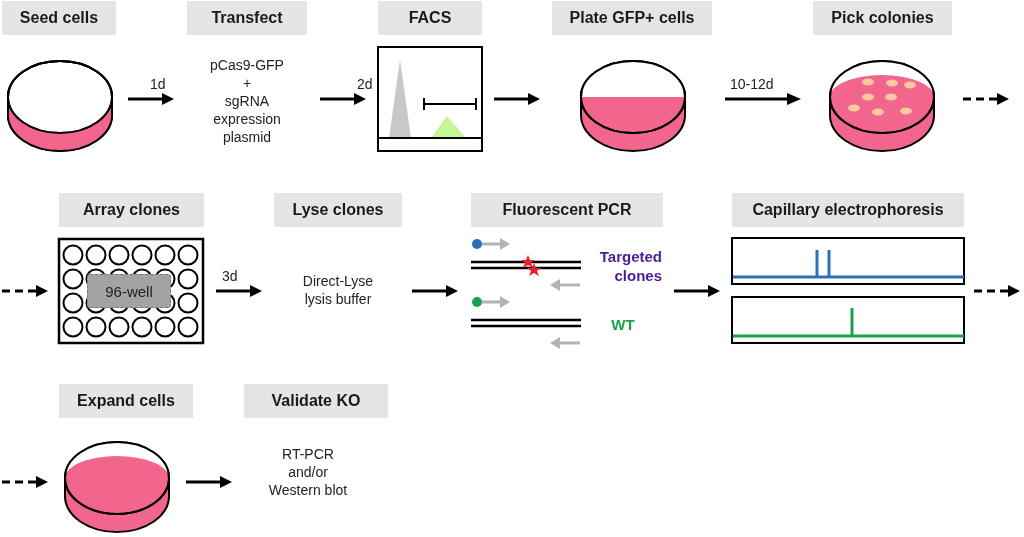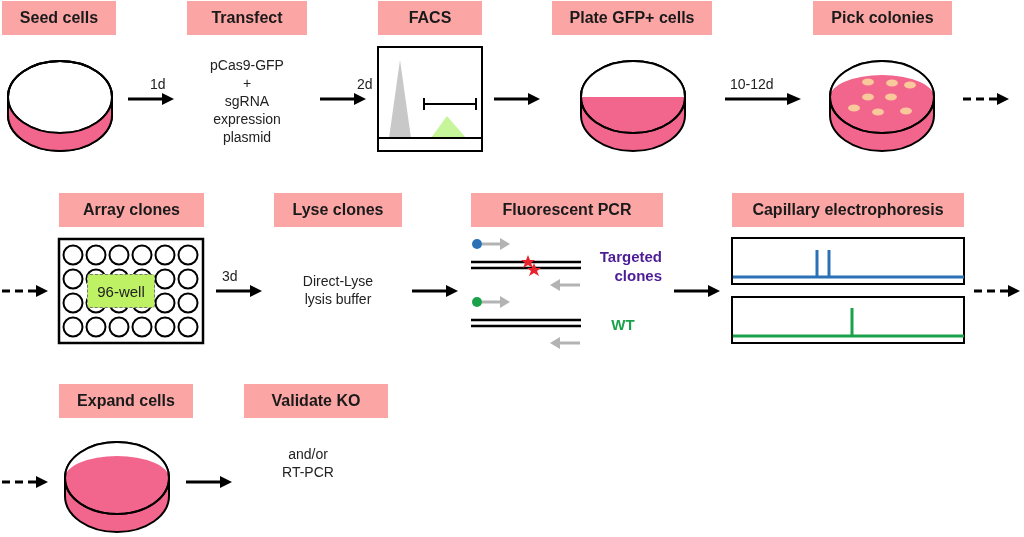--- a/index.html
+++ b/index.html
@@ -1,18 +1,18 @@
 <!DOCTYPE html>
 <html><head>
 <meta charset="utf-8">
 <style>
   html, body { margin: 0; padding: 0; background: #ffffff; }
   body { width: 1024px; height: 537px; position: relative; overflow: hidden;
          font-family: "Liberation Sans", sans-serif; color: #222; }
-  .label-box { position: absolute; height: 34px; background: #fca5a5;
+  .label-box { position: absolute; height: 34px; background: #e5e5e5;
                display: flex; align-items: center; justify-content: center;
                font-weight: bold; font-size: 16px; color: #1a1a1a; }
   .txt { position: absolute; text-align: center; font-size: 14px; line-height: 18px; color: #222; }
   .time { position: absolute; font-size: 14px; color: #222; }
   svg.abs { position: absolute; overflow: visible; }
   .pcr-label { position: absolute; font-weight: bold; font-size: 15px; text-align: center; line-height: 19px; }
 </style>
 </head>
 <body>
 
@@ -144,21 +144,21 @@
       <circle cx="84" cy="65" r="9.5" fill="none" stroke="#000" stroke-width="2"></circle>
       <circle cx="107" cy="65" r="9.5" fill="none" stroke="#000" stroke-width="2"></circle>
       <circle cx="130" cy="65" r="9.5" fill="none" stroke="#000" stroke-width="2"></circle>
       <circle cx="15" cy="89" r="9.5" fill="none" stroke="#000" stroke-width="2"></circle>
       <circle cx="38" cy="89" r="9.5" fill="none" stroke="#000" stroke-width="2"></circle>
       <circle cx="61" cy="89" r="9.5" fill="none" stroke="#000" stroke-width="2"></circle>
       <circle cx="84" cy="89" r="9.5" fill="none" stroke="#000" stroke-width="2"></circle>
       <circle cx="107" cy="89" r="9.5" fill="none" stroke="#000" stroke-width="2"></circle>
       <circle cx="130" cy="89" r="9.5" fill="none" stroke="#000" stroke-width="2"></circle>
     </svg>
-  <div style="position:absolute;left:29px;top:36px;width:68px;height:34px;background:#bef264;border-radius:3px;border:1px dashed #777;box-sizing:border-box;display:flex;align-items:center;justify-content:center;font-size:15px;color:#222;">96-well</div>
+  <div style="position:absolute;left:29px;top:36px;width:84px;height:34px;background:#a3a3a3;border-radius:3px;border:1px dashed #777;box-sizing:border-box;display:flex;align-items:center;justify-content:center;font-size:15px;color:#222;">96-well</div>
 </div>
 
 <div class="time" style="left:222px;top:268px;">3d</div>
 <svg class="abs" style="left:216px;top:284px;" width="48" height="14">
     <line x1="0" y1="7" x2="36" y2="7" stroke="#000" stroke-width="3"></line>
     <polygon points="34,1 46,7 34,13" fill="#000"></polygon>
   </svg>
 
 <div class="txt" style="left:274px;top:272px;width:128px;">
   <div>Direct-Lyse</div>
@@ -234,15 +234,16 @@
   <path d="M2,70 A52,36 0 0 0 106,70" fill="none" stroke="#000" stroke-width="2"></path>
   <path d="M2,52 A52,36 0 0 0 106,52" fill="none" stroke="#000" stroke-width="2"></path>
 </svg>
 
 <svg class="abs" style="left:186px;top:475px;" width="48" height="14">
     <line x1="0" y1="7" x2="36" y2="7" stroke="#000" stroke-width="3"></line>
     <polygon points="34,1 46,7 34,13" fill="#000"></polygon>
   </svg>
 
 <div class="txt" style="left:244px;top:445px;width:128px;">
+  <div>RT-PCR</div>
   <div>and/or</div>
-  <div>RT-PCR</div>
+  <div>Western blot</div>
 </div>
 
 </body></html>

